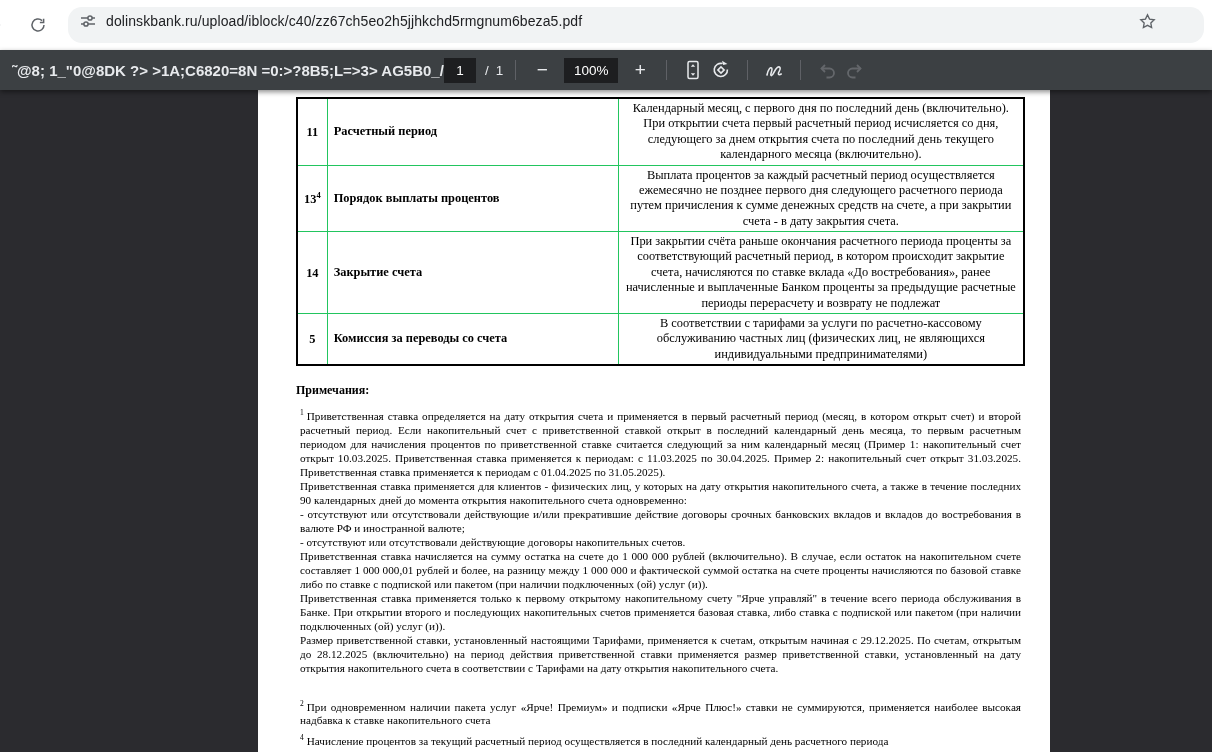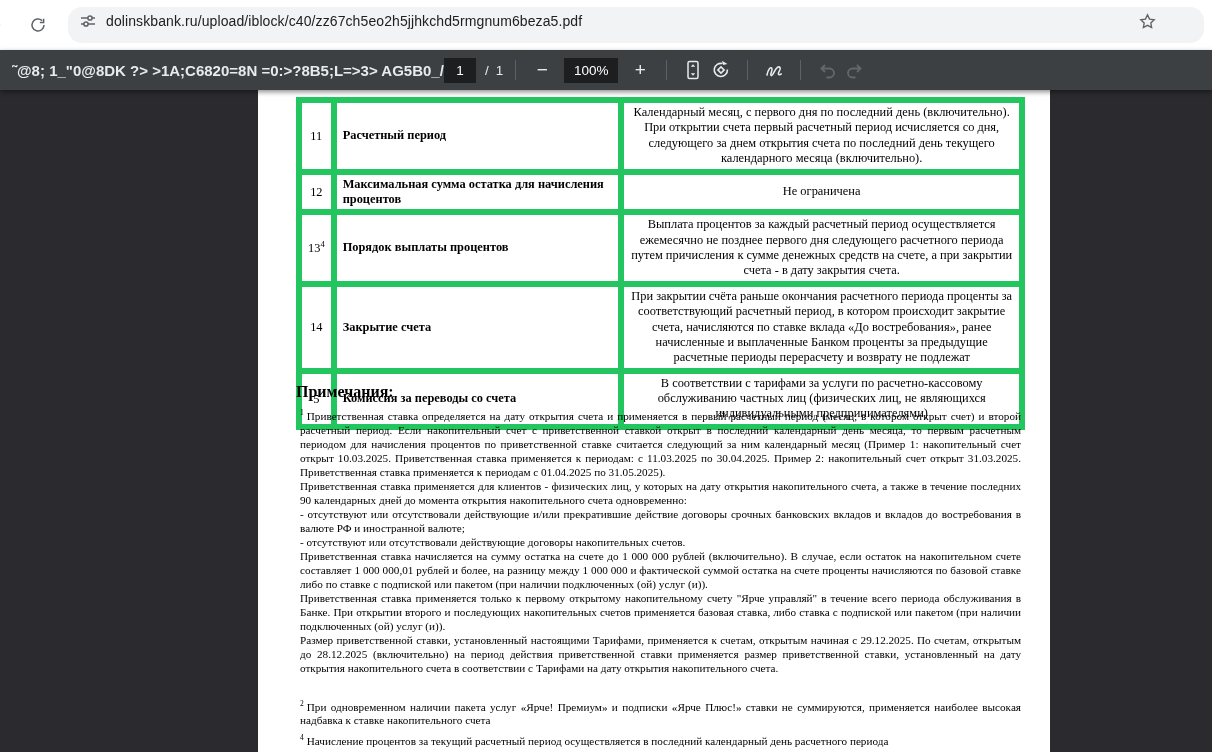--- a/index.html
+++ b/index.html
@@ -40,32 +40,32 @@
 
   
   .viewport { position:absolute; top:90px; left:0; width:1212px; height:662px; background:#2b2b2f; }
   .page { position:absolute; left:258px; top:0; width:792px; height:662px; background:#fff;
           overflow:hidden; color:#000; }
 
   
   .doc-table { position:absolute; left:38px; top:7px; width:729px; border-collapse:collapse;
                border:2px solid #000; font-family:"Liberation Serif","DejaVu Serif",serif;
                font-size:12.4px; line-height:1.24; }
-  .doc-table td { border:6px solid #22c55e; vertical-align:middle; padding:2px 6px; }
-  td.c-num { width:30px; text-align:center; font-weight:400; }
+  .doc-table td { border:1px solid #22c55e; vertical-align:middle; padding:2px 6px; }
+  td.c-num { width:30px; text-align:center; font-weight:700; }
   td.c-label { width:292px; font-weight:700; }
   td.c-value { width:407px; text-align:center; }
   tr.r0 { height:61px; } tr.r1 { height:31px; } tr.r2 { height:51px; }
   tr.r3 { height:78px; } tr.r4 { height:47px; }
   .c-num sup { font-size:8.5px; }
 
   
   .notes-heading { position:absolute; left:38px; top:293px;
                    font-family:"Liberation Serif","DejaVu Serif",serif;
-                   font-size:16px; font-weight:700;text-align:right; }
+                   font-size:12px; font-weight:700;text-align:right; }
   .notes { position:absolute; left:38px; top:312px; width:729px;
            font-family:"Liberation Serif","DejaVu Serif",serif;
            font-size:11.2px; line-height:14px; text-align:justify; }
   .note { margin:4px; }
   .note + .note-gap { height:14px; }
   .note sup { font-size:7.5px; margin-right:3px; }
   .note .ntext { white-space:pre-line; }
 
   svg { display:block; }
 </style>
@@ -152,25 +152,20 @@
 <div class="viewport">
   <div class="page">
 
     <table class="doc-table">
       <tbody>
           <tr class="r0">
         <td class="c-num"><span>11</span><sup></sup></td>
         <td class="c-label">Расчетный период</td>
         <td class="c-value">Календарный месяц, с первого дня по последний день (включительно). При открытии счета первый расчетный период исчисляется со дня, следующего за днем открытия счета по последний день текущего календарного месяца (включительно).</td>
       </tr>
-      <tr class="r1">
-        <td class="c-num"><span>12</span><sup></sup></td>
-        <td class="c-label">Максимальная сумма остатка для начисления процентов</td>
-        <td class="c-value">Не ограничена</td>
-      </tr>
       <tr class="r2">
         <td class="c-num"><span>13</span><sup>4</sup></td>
         <td class="c-label">Порядок выплаты процентов</td>
         <td class="c-value">Выплата процентов за каждый расчетный период осуществляется ежемесячно не позднее первого дня следующего расчетного периода путем причисления к сумме денежных средств на счете, а при закрытии счета - в дату закрытия счета.</td>
       </tr>
       <tr class="r3">
         <td class="c-num"><span>14</span><sup></sup></td>
         <td class="c-label">Закрытие счета</td>
         <td class="c-value">При закрытии счёта раньше окончания расчетного периода проценты за соответствующий расчетный период, в котором происходит закрытие счета, начисляются по ставке вклада «До востребования», ранее начисленные и выплаченные Банком проценты за предыдущие расчетные периоды перерасчету и возврату не подлежат</td>
       </tr>

